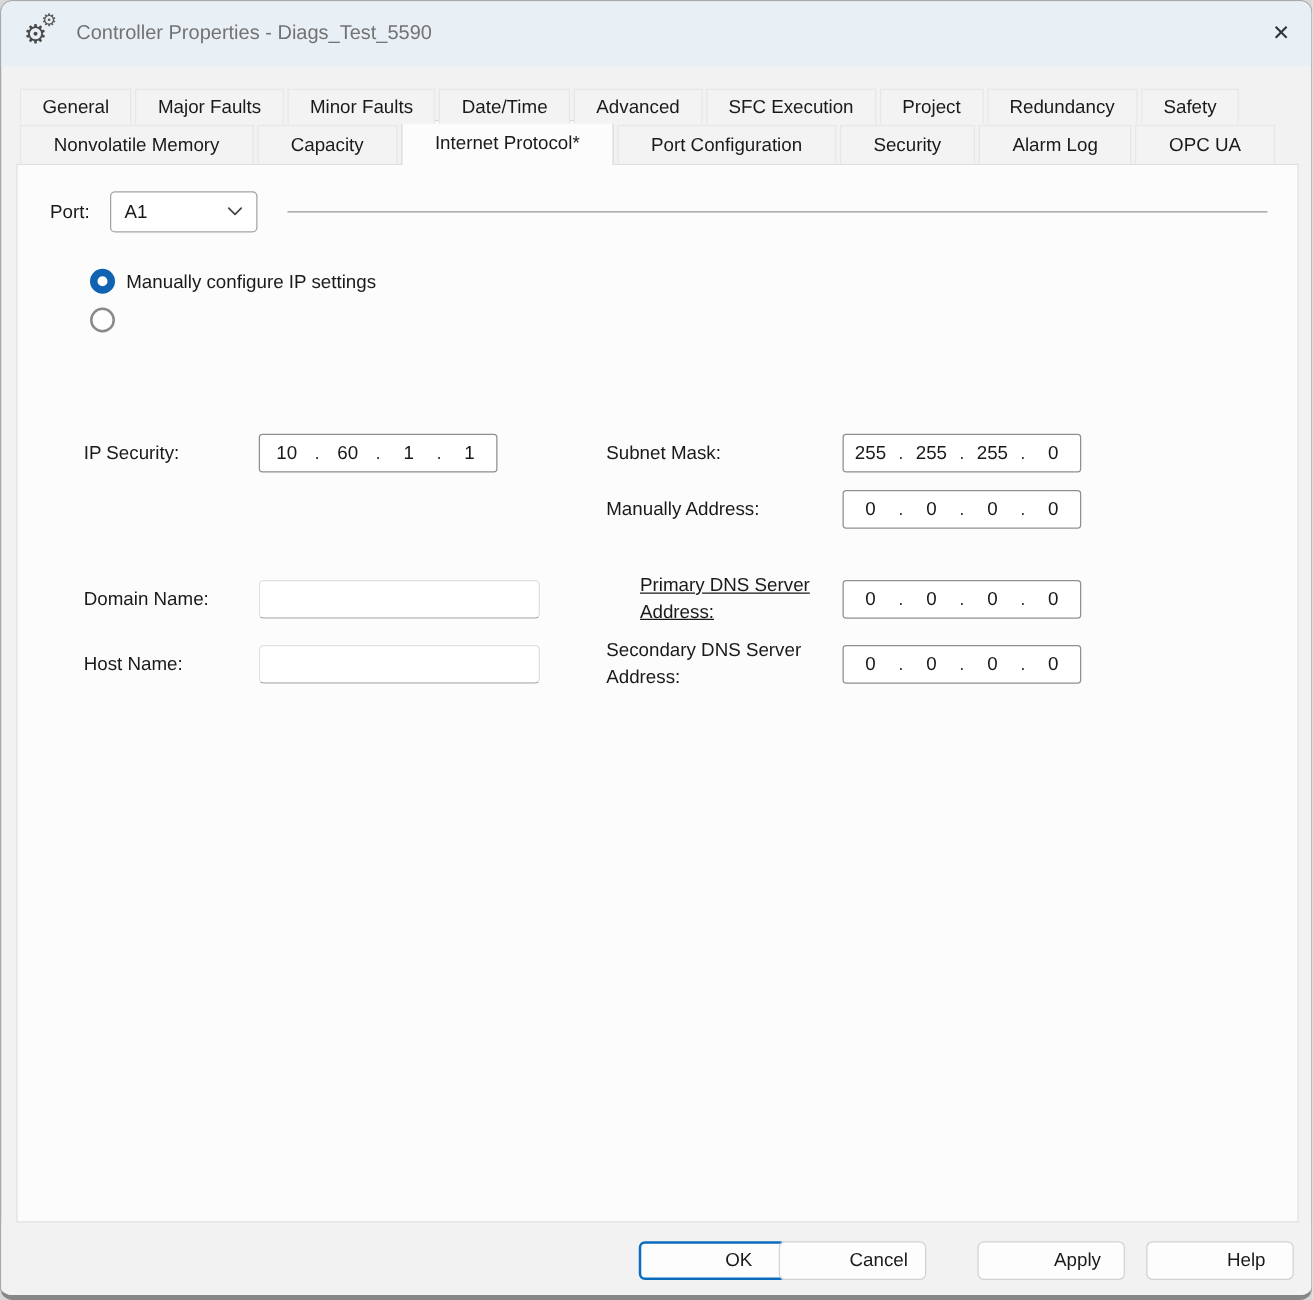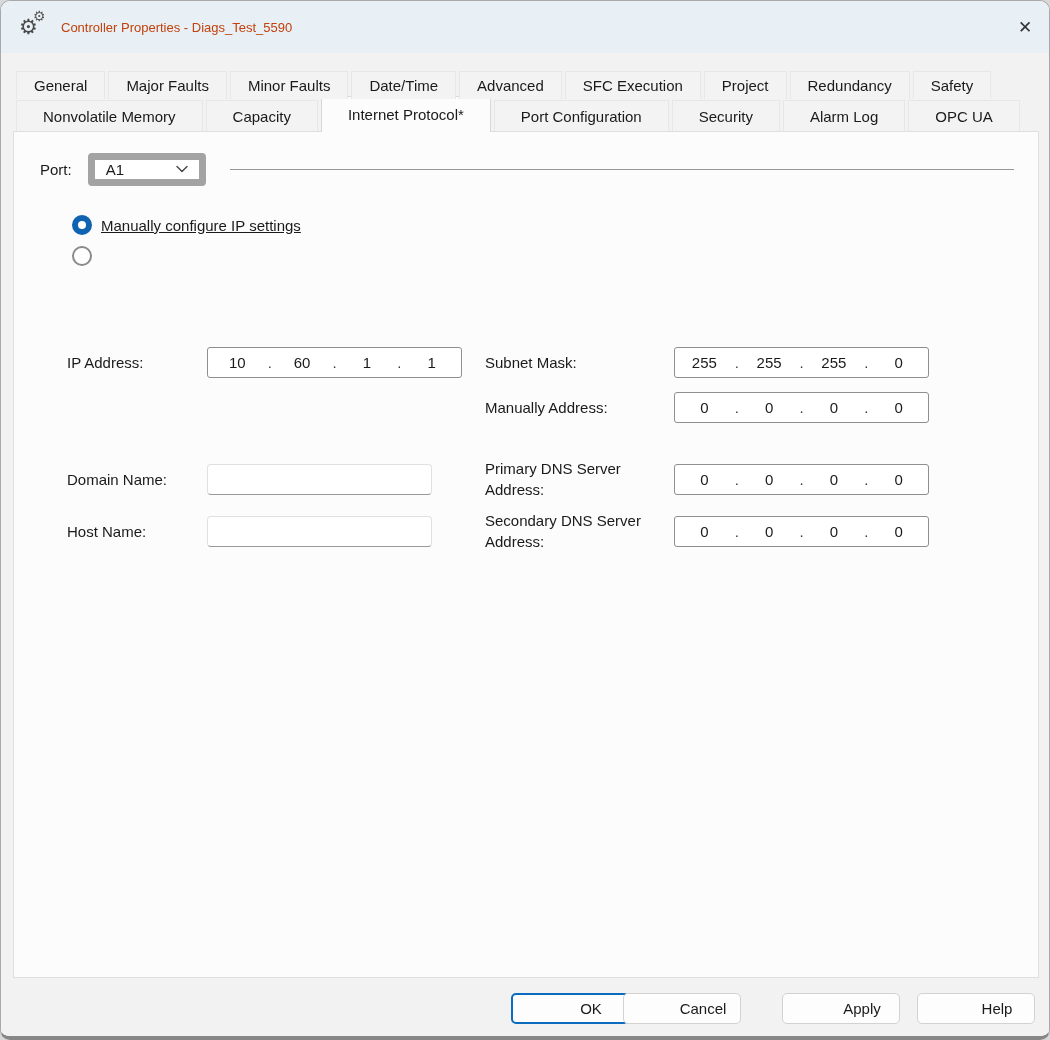--- a/index.html
+++ b/index.html
@@ -14,21 +14,21 @@
   }
 
   
   .titlebar {
     position:absolute; top:0; left:0; right:0; height:52px;
     background:#e8eff5; display:flex; align-items:center;
   }
   .title-icon { position:relative; margin-left:18px; width:34px; height:32px; }
   .gear-big   { position:absolute; left:0;  top:4px;  font-size:21px; color:#4a4a4a; }
   .gear-small { position:absolute; left:14px; top:-3px; font-size:14px; color:#5a5a5a; }
-  .title-text { margin-left:8px; font-size:13px; color:#c2410c; }
+  .title-text { margin-left:8px; font-size:16px; color:#737373; }
   .close-btn  {
     margin-left:auto; width:48px; height:100%;
     display:flex; align-items:center; justify-content:center;
     font-size:17px; color:#333; cursor:default;
   }
 
   
   .tabs-row { position:absolute; left:15px; display:flex; z-index:2; }
   .tabs-row1 { top:70px; height:28px; }
   .tabs-row2 { top:99px; height:31px; }
@@ -49,50 +49,50 @@
   .panel {
     position:absolute; left:12px; top:130px; width:1026px; height:847px;
     background:#fcfcfc; border:1px solid #dfdfdf; z-index:1;
   }
 
   
   .port-row { position:absolute; left:26px; right:24px; top:20px; height:34px; display:flex; align-items:center; }
   .port-label { font-size:15px; }
   .combobox {
     margin-left:16px; width:118px; height:33px;
-    background:#fff; border:7px solid #a3a3a3; border-radius:4px;
+    background:#fff; border:1px solid #a3a3a3; border-radius:4px;
     display:flex; align-items:center; padding:0 11px;
   }
   .combobox-value { flex:1; font-size:15px; }
   .chevron-down { width:12px; height:8px; }
   .port-divider { flex:1; height:1px; background:#979797; margin-left:24px; }
 
   
   .radio-row { position:absolute; left:58px; height:22px; display:flex; align-items:center; }
-  .radio-row-manual { top:82px;text-decoration:underline; }
+  .radio-row-manual { top:82px; }
   .radio-row-dhcp   { top:113px; }
   .radio-outer { width:20px; height:20px; border-radius:50%; flex:none; }
   .radio-checked   { border:6px solid #0f63b1; background:#fff; }
   .radio-unchecked { border:2px solid #8a8a8a; background:#fefefe; }
   .radio-label { margin-left:9px; font-size:15px; }
 
   
   .flabel { position:absolute; font-size:15px; line-height:31px; white-space:nowrap; }
   .flabel.wrap { line-height:21px; white-space:normal; width:185px; }
   .lbl-ip      { left:53px;  top:215px; }
   .lbl-subnet  { left:471px; top:215px; }
   .lbl-gateway { left:471px; top:260px; }
   .lbl-domain  { left:53px;  top:332px; }
-  .lbl-primary { left:471px; top:326px; }
+  .lbl-primary { left:498px; top:326px;text-decoration:underline; }
   .lbl-host    { left:53px;  top:384px;text-align:center; }
   .lbl-secondary { left:471px; top:378px; }
 
   
   .ipbox {
-    position:absolute; width:255px; height:31px;
+    position:absolute; width:191px; height:31px;
     background:#fff; border:1px solid #8f8f8f; border-radius:3px;
     display:flex; align-items:center; font-size:15px;
   }
   .octet { flex:1; text-align:center; }
   .sep { width:6px; text-align:center; color:#3a3a3a; }
   .box-ip        { left:193px; top:215px; }
   .box-subnet    { left:660px; top:215px; }
   .box-gateway   { left:660px; top:260px; }
   .box-primary   { left:660px; top:332px; }
   .box-secondary { left:660px; top:384px; }
@@ -170,21 +170,21 @@
     </div>
 
     <div class="radio-row radio-row-manual">
       <span class="radio-outer radio-checked"></span>
       <span class="radio-label">Manually configure IP settings</span>
     </div>
     <div class="radio-row radio-row-dhcp">
       <span class="radio-outer radio-unchecked"></span>
     </div>
 
-    <span class="flabel lbl-ip">IP Address:</span>
+    <span class="flabel lbl-ip">IP Security:</span>
     <span class="flabel lbl-subnet">Subnet Mask:</span>
     <span class="flabel lbl-gateway">Manually Address:</span>
     <span class="flabel lbl-domain">Domain Name:</span>
     <span class="flabel wrap lbl-primary">Primary DNS Server Address:</span>
     <span class="flabel lbl-host">Host Name:</span>
     <span class="flabel wrap lbl-secondary">Secondary DNS Server Address:</span>
 
     <div class="ipbox box-ip">
       <span class="octet">10</span>
       <span class="sep">.</span>

